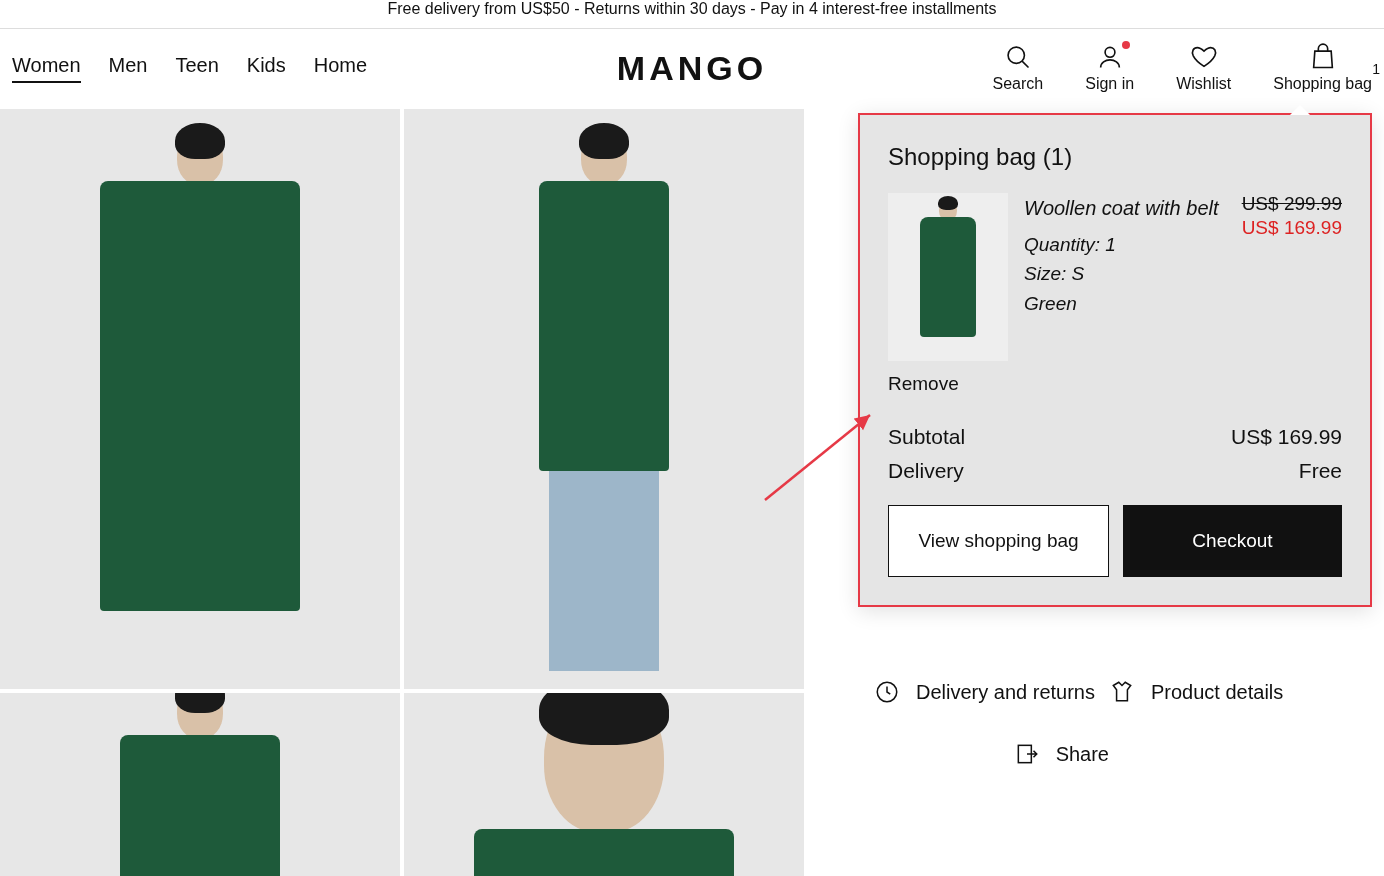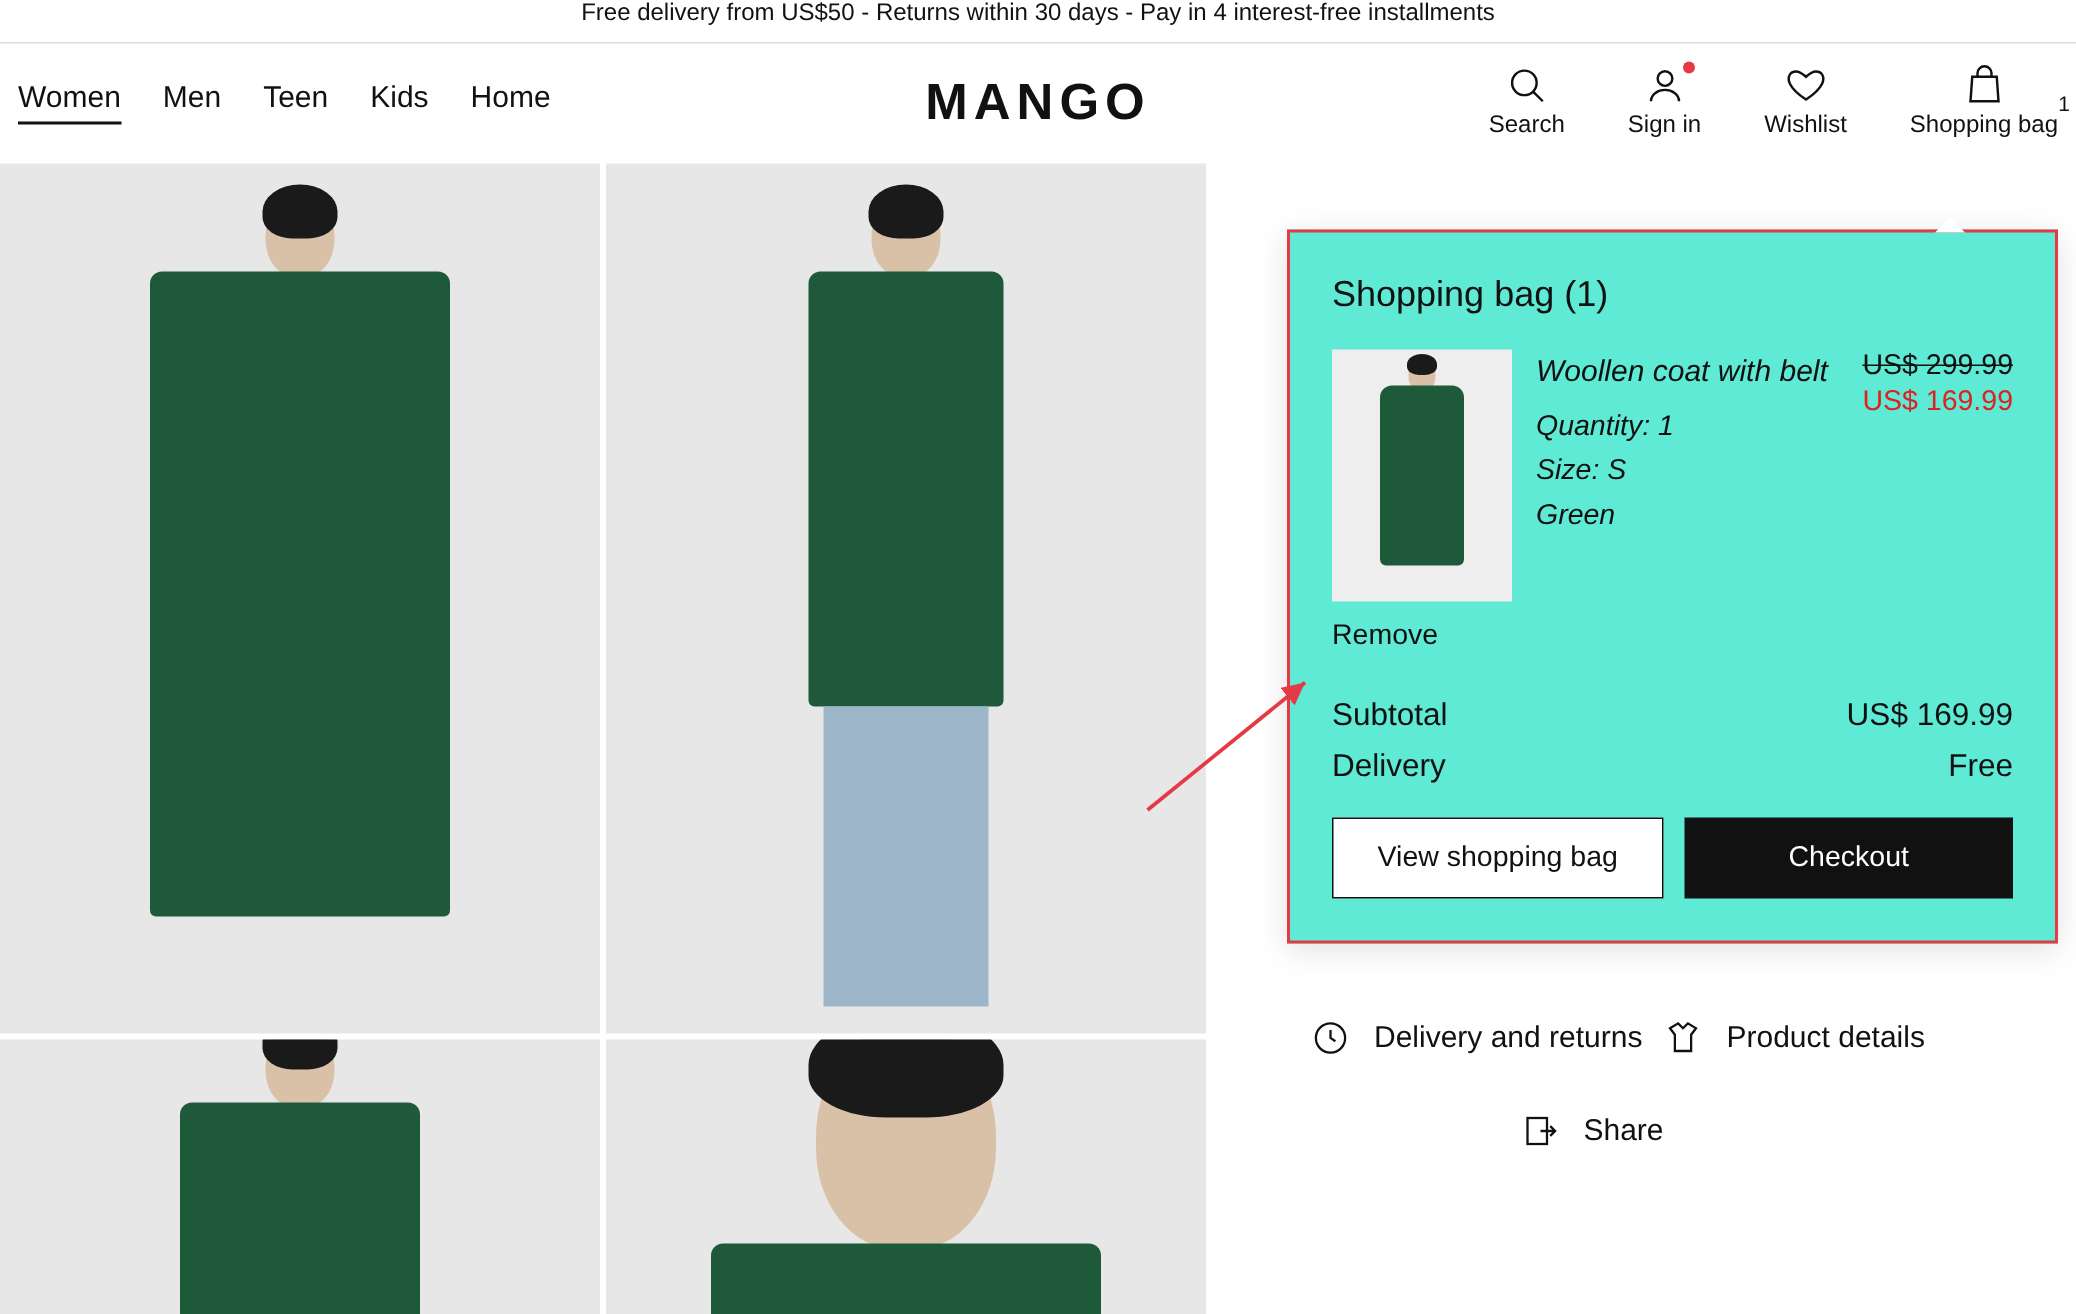--- a/index.html
+++ b/index.html
@@ -42,36 +42,36 @@
   .info-link { display: flex; align-items: center; gap: 16px; font-size: 20px; cursor: pointer; }
   .info-link svg { width: 26px; height: 26px; stroke: #111; fill: none; stroke-width: 1.4; }
   .info-link.right { justify-content: flex-end; }
 
   .add-bar { position: absolute; top: 426px; left: 70px; right: 40px; display: flex; height: 56px; }
   .add-btn { flex: 1; background: #444; color: #fff; display:flex; align-items:center; justify-content:center; font-size:18px; opacity:.85; }
   .fav-btn { width: 54px; background: #111; display:flex; align-items:center; justify-content:center; margin-left:6px; }
   .fav-btn svg { stroke:#fff; fill:none; width:26px; height:26px; stroke-width:1.6; }
 
   
-  .cart-popover { position: absolute; top: 4px; right: 12px; width: 514px; background: #5eead4; border: 2px solid #e63946; box-shadow: 0 4px 20px rgba(0,0,0,.12); z-index: 50; margin-top: 40px; }
+  .cart-popover { position: absolute; top: 4px; right: 12px; width: 514px; background: #e5e5e5; border: 2px solid #e63946; box-shadow: 0 4px 20px rgba(0,0,0,.12); z-index: 50; }
   .cart-popover:before { content:""; position:absolute; top:-10px; right:60px; width:0;height:0; border-left:10px solid transparent; border-right:10px solid transparent; border-bottom:10px solid #fff; }
   .cart-inner { padding: 28px 28px 28px 28px; }
   .cart-title { font-size: 24px; margin-bottom: 22px; font-weight: 400; }
   .cart-item { display:flex; gap: 16px; }
   .thumb { width: 120px; height: 168px; background:#eee; position:relative; overflow:hidden; }
   .cart-item-info { flex:1; font-size: 19px; line-height:1.55;font-style:italic; }
   .cart-item-info .name { font-size:20px; margin-bottom:6px; }
   .cart-prices { text-align:right; font-size:19px; }
   .price-old { text-decoration: line-through; text-align: center; }
   .price-new { color: #d22; margin-top: 2px; }
   .remove-row { text-align:left; margin-top:12px; margin-bottom: 30px; }
   .remove-link { font-size:19px; cursor:pointer; }
   .summary-row { display:flex; justify-content:space-between; font-size:21px; margin-bottom:10px; }
   .cart-buttons { display:flex; gap: 14px; margin-top: 22px; }
-  .btn { flex:1; height:54px; display:flex; align-items:center; justify-content:center; font-size:19px; cursor:pointer; }
+  .btn { flex:1; height:72px; display:flex; align-items:center; justify-content:center; font-size:19px; cursor:pointer; }
   .btn-outline { border:1px solid #111; background:#fff; }
   .btn-solid { background:#111; color:#fff; }
 
   .arrow-annot { position:absolute; top:290px; left:-100px; width:120px; height:100px; pointer-events:none; }
   .arrow-annot svg { width:100%; height:100%; }
 </style>
 </head>
 <body>
 
 <div class="promo-bar">Free delivery from US$50 - Returns within 30 days - Pay in 4 interest-free installments</div>

